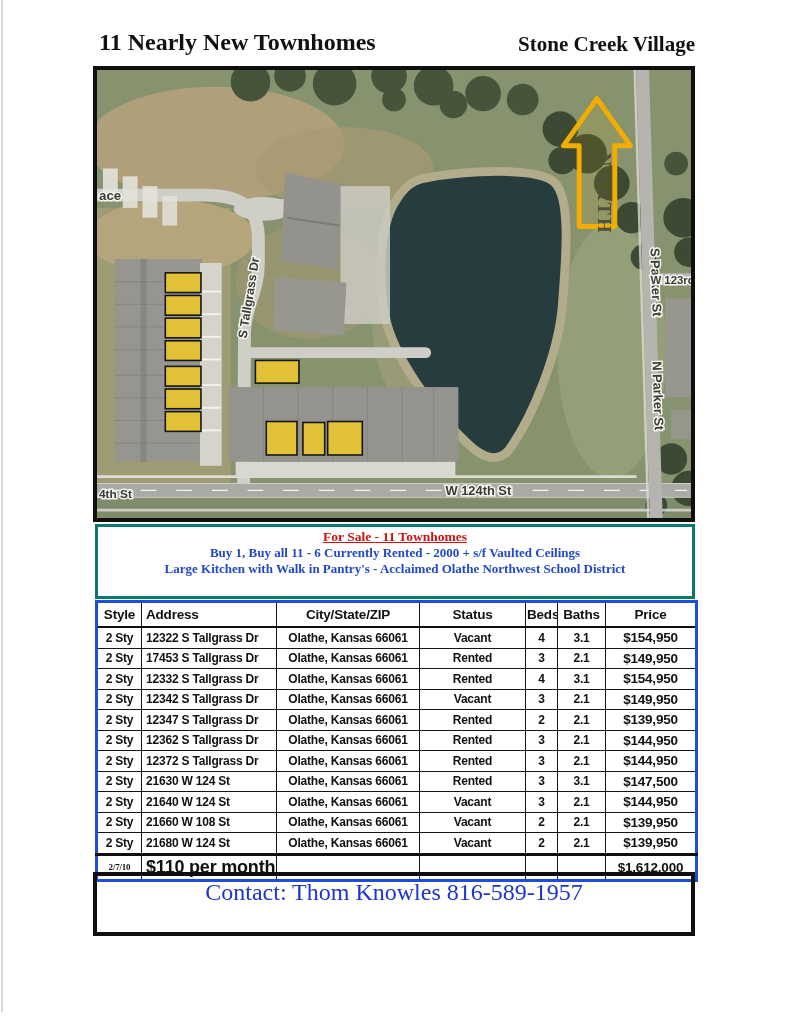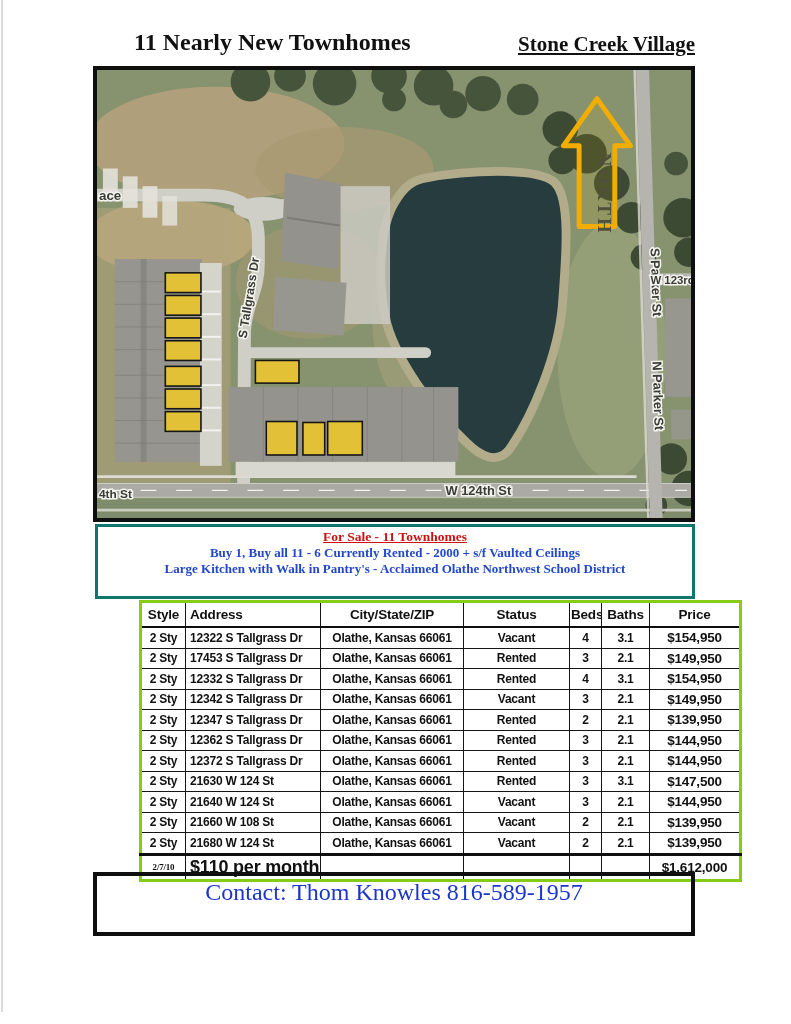--- a/index.html
+++ b/index.html
@@ -1,37 +1,37 @@
 <!DOCTYPE html>
 <html style="--accent-blue: #1d35cb; --feature-blue: #2148c8; --alert-red: #cc1111;"><head>
 <meta charset="utf-8">
 <style>
   html,body{margin:0;padding:0;background:#ffffff;}
   body{width:791px;height:1024px;position:relative;font-family:"Liberation Sans",sans-serif;overflow:hidden;}
 
   .page-edge{position:absolute;left:1px;top:0;width:2px;height:1012px;background:#c9c9c9;opacity:.7;}
 
   
-  .title-left{position:absolute;left:99px;top:29px;font-family:"Liberation Serif",serif;font-weight:bold;font-size:24px;color:#111;white-space:nowrap;margin-left:35px;}
-  .title-right{position:absolute;right:96px;top:32px;font-family:"Liberation Serif",serif;font-weight:bold;font-size:21px;color:#111;white-space:nowrap;text-decoration:underline;}
+  .title-left{position:absolute;left:99px;top:29px;font-family:"Liberation Serif",serif;font-weight:bold;font-size:24px;color:#111;white-space:nowrap;}
+  .title-right{position:absolute;right:96px;top:32px;font-family:"Liberation Serif",serif;font-weight:bold;font-size:21px;color:#111;white-space:nowrap;}
 
   
   .map-box{position:absolute;left:93px;top:66px;width:594px;height:448px;border:4px solid #0f0f0f;background:#87926f;overflow:hidden;}
   .map-box svg{display:block;}
   .map-label{font-family:"Liberation Sans",sans-serif;font-weight:bold;fill:#3b3b38;stroke:#f4f4ee;stroke-width:3px;paint-order:stroke;}
   .north-text{font-family:"Liberation Serif",serif;font-weight:bold;fill:#50503a;letter-spacing:3px;}
 
   
   .forsale-box{position:absolute;left:95px;top:524px;width:594px;height:67px;border:3px solid #0f766e;text-align:center;font-family:"Liberation Serif",serif;font-weight:bold;padding-top:2px;box-sizing:content-box;}
   .forsale-headline{font-size:13.5px;color:var(--alert-red,#cc1111);text-decoration:underline;line-height:16px;}
   .forsale-line{font-size:13px;color:var(--feature-blue,#2148c8);line-height:16.4px;}
 
   
   .listing-wrap{position:absolute;left:95px;top:600px;width:600px;}
-  table{border-collapse:collapse;table-layout:fixed;width:600px;border:3px solid #84cc16;margin-left:44px;}
+  table{border-collapse:collapse;table-layout:fixed;width:600px;border:3px solid #1d4ed8;}
   col.w-style{width:45px}col.w-addr{width:135px}col.w-city{width:143px}col.w-status{width:106px}col.w-beds{width:32px}col.w-baths{width:48px}col.w-price{width:91px}
   th,td{border:1.6px solid #151515;font-weight:bold;color:#111;overflow:hidden;white-space:nowrap;}
   th{height:21px;font-size:13.5px;letter-spacing:-0.2px;border-bottom:2.5px solid #0f0f0f;}
   td{height:17.5px;font-size:12px;letter-spacing:-0.2px;}
   .c-style,.c-city,.c-status,.c-beds,.c-baths{text-align:center;}
   .c-addr{text-align:left;padding-left:4px;}
   .c-price{text-align:center;font-size:13.5px;}
   tr.total-row td{border-top:3px solid #0f0f0f;height:19px;}
   tr.total-row .c-style{font-size:9px;font-family:"Liberation Serif",serif;}
   tr.total-row .c-addr{font-size:18px;}

